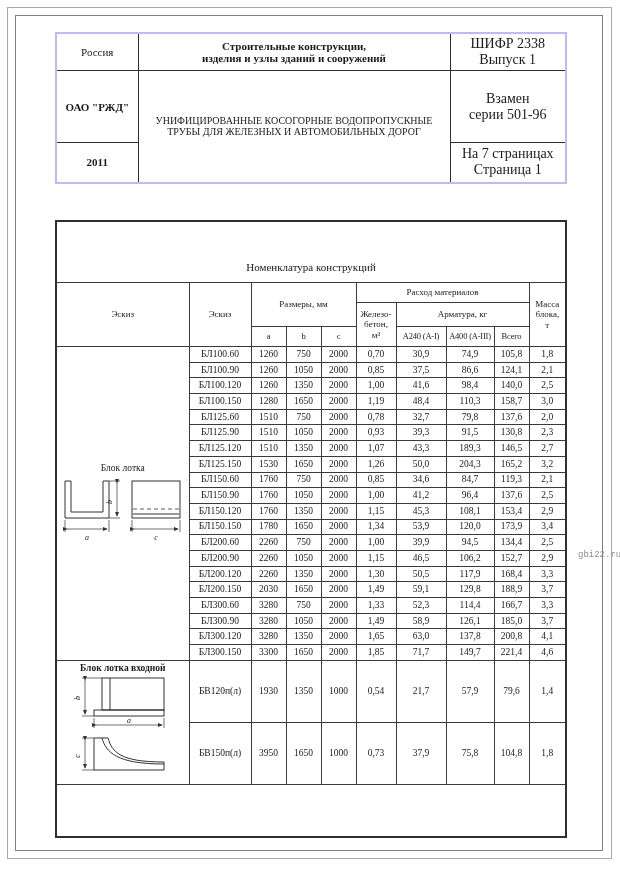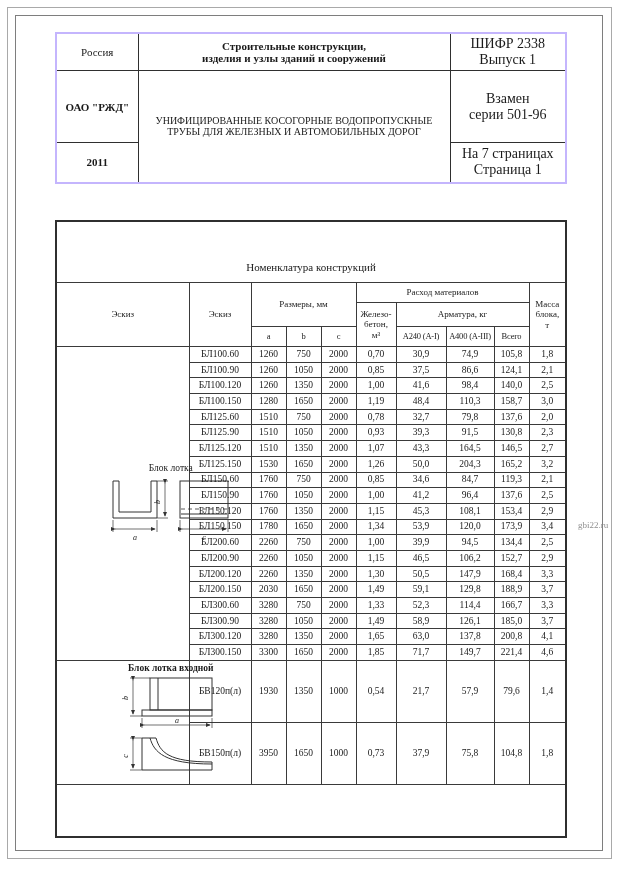--- a/index.html
+++ b/index.html
@@ -25,30 +25,30 @@
       padding:0 1px;font-weight:normal;font-size:9.5px;line-height:1.15;}
   #nom-table .title-cell{height:52px;border-bottom:1px solid #3a3a3a;font-size:11px;
       vertical-align:bottom;padding-bottom:8px;}
   #nom-table thead th{font-size:9px;text-align:center;}
   #nom-table thead tr.sub th{font-size:8.5px;letter-spacing:-0.2px;}
   #nom-table tbody td{height:14.7px;}
   #nom-table .sketch-cell{vertical-align:middle;padding:0;}
   #nom-table tbody.sec2 td{height:61px;}
   #nom-table tbody.sec2 .sketch-cell{vertical-align:top;}
   #nom-table .empty-cell{height:51px;}
-  .sketch-wrap{width:100%;text-align:center;margin-left:48px;}
+  .sketch-wrap{width:100%;text-align:center;}
   .sketch-label{font-size:9.5px;margin:0 0 4px 0;}
   .sketch-label.bold{font-weight:bold;margin:2px 0 2px 0;}
   svg{display:block;margin:0 auto;}
   svg .ln{stroke:#333;fill:none;stroke-width:1;}
   svg .dash{stroke:#333;fill:none;stroke-width:0.8;stroke-dasharray:4 3;}
   svg .dim{stroke:#333;fill:none;stroke-width:0.7;}
   svg text{font-family:"Liberation Serif",serif;font-size:8px;font-style:italic;fill:#222;}
 
-  #watermark{position:absolute;left:578px;top:520px;font-family:Liberation Serif, serif;
+  #watermark{position:absolute;left:578px;top:550px;font-family:Liberation Mono, monospace;
       font-size:9px;color:#8f8f8f;}
 </style>
 </head>
 <body>
 
 <div id="page">
 
   <div id="outer-frame" class="frame"></div>
   <div id="inner-frame" class="frame"></div>
 
@@ -221,21 +221,21 @@
           <td>130,8</td>
           <td>2,3</td>
         </tr>
         <tr>
           <td>БЛ125.120</td>
           <td>1510</td>
           <td>1350</td>
           <td>2000</td>
           <td>1,07</td>
           <td>43,3</td>
-          <td>164,5</td>
+          <td>189,3</td>
           <td>146,5</td>
           <td>2,7</td>
         </tr>
         <tr>
           <td>БЛ125.150</td>
           <td>1530</td>
           <td>1650</td>
           <td>2000</td>
           <td>1,26</td>
           <td>50,0</td>
@@ -309,21 +309,21 @@
           <td>152,7</td>
           <td>2,9</td>
         </tr>
         <tr>
           <td>БЛ200.120</td>
           <td>2260</td>
           <td>1350</td>
           <td>2000</td>
           <td>1,30</td>
           <td>50,5</td>
-          <td>147,9</td>
+          <td>117,9</td>
           <td>168,4</td>
           <td>3,3</td>
         </tr>
         <tr>
           <td>БЛ200.150</td>
           <td>2030</td>
           <td>1650</td>
           <td>2000</td>
           <td>1,49</td>
           <td>59,1</td>

